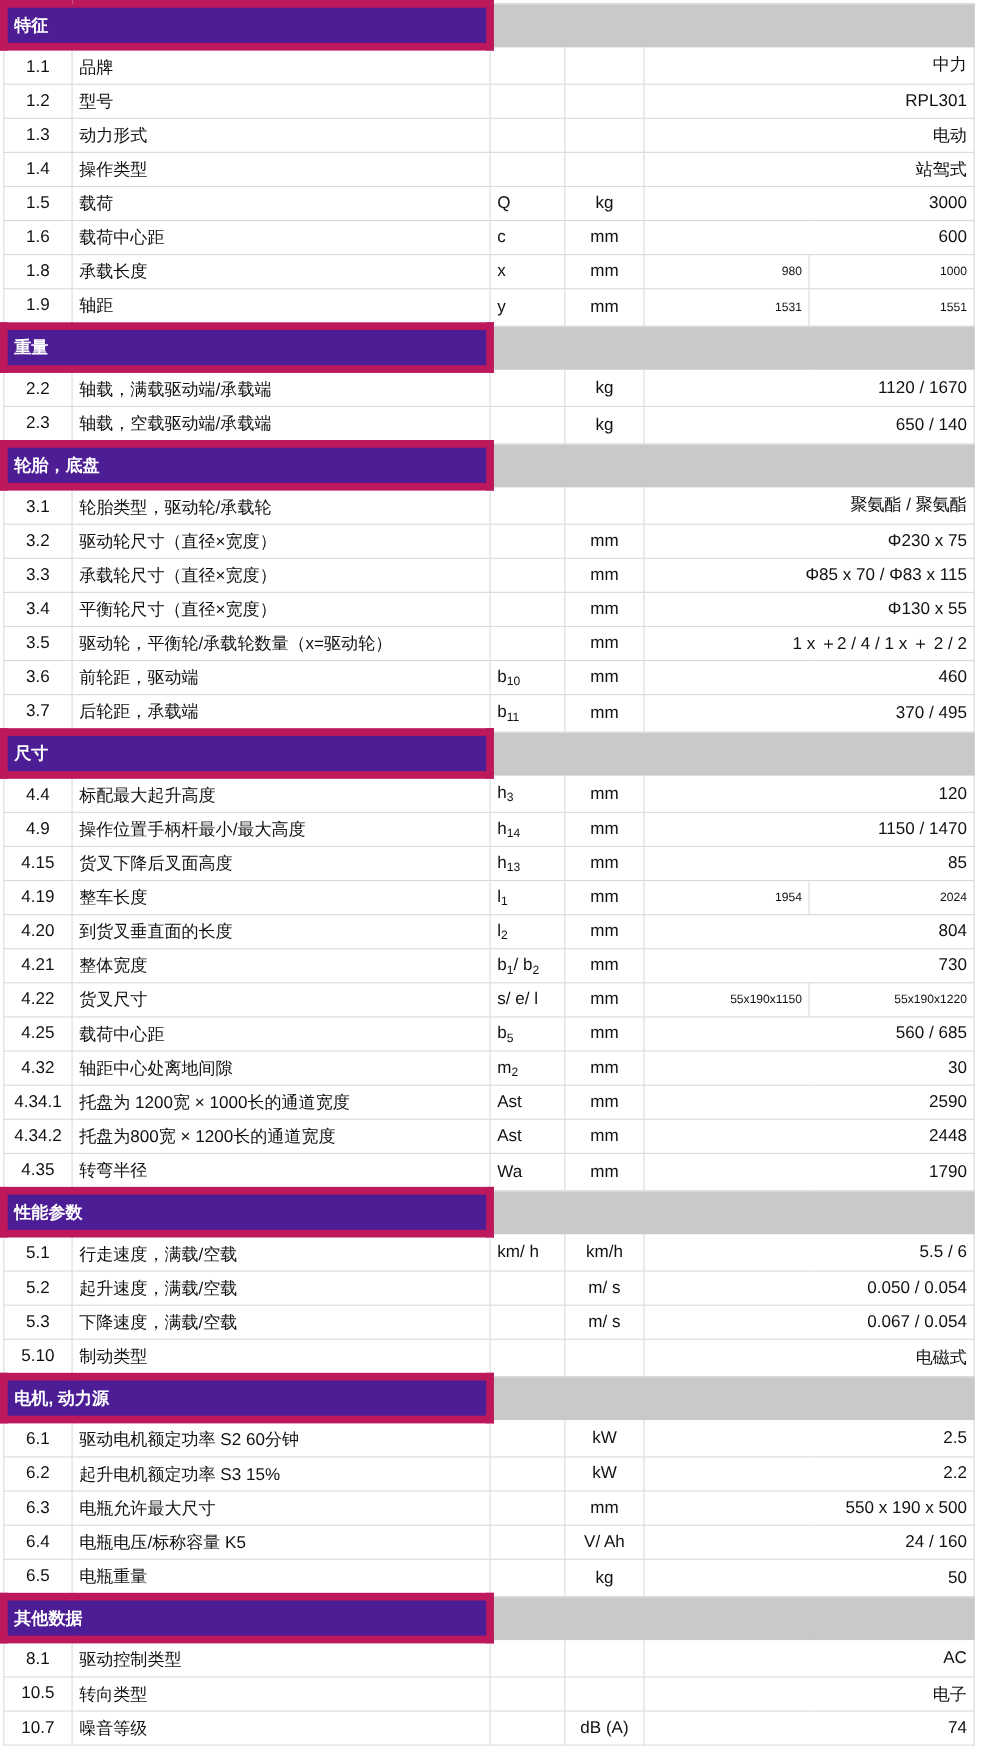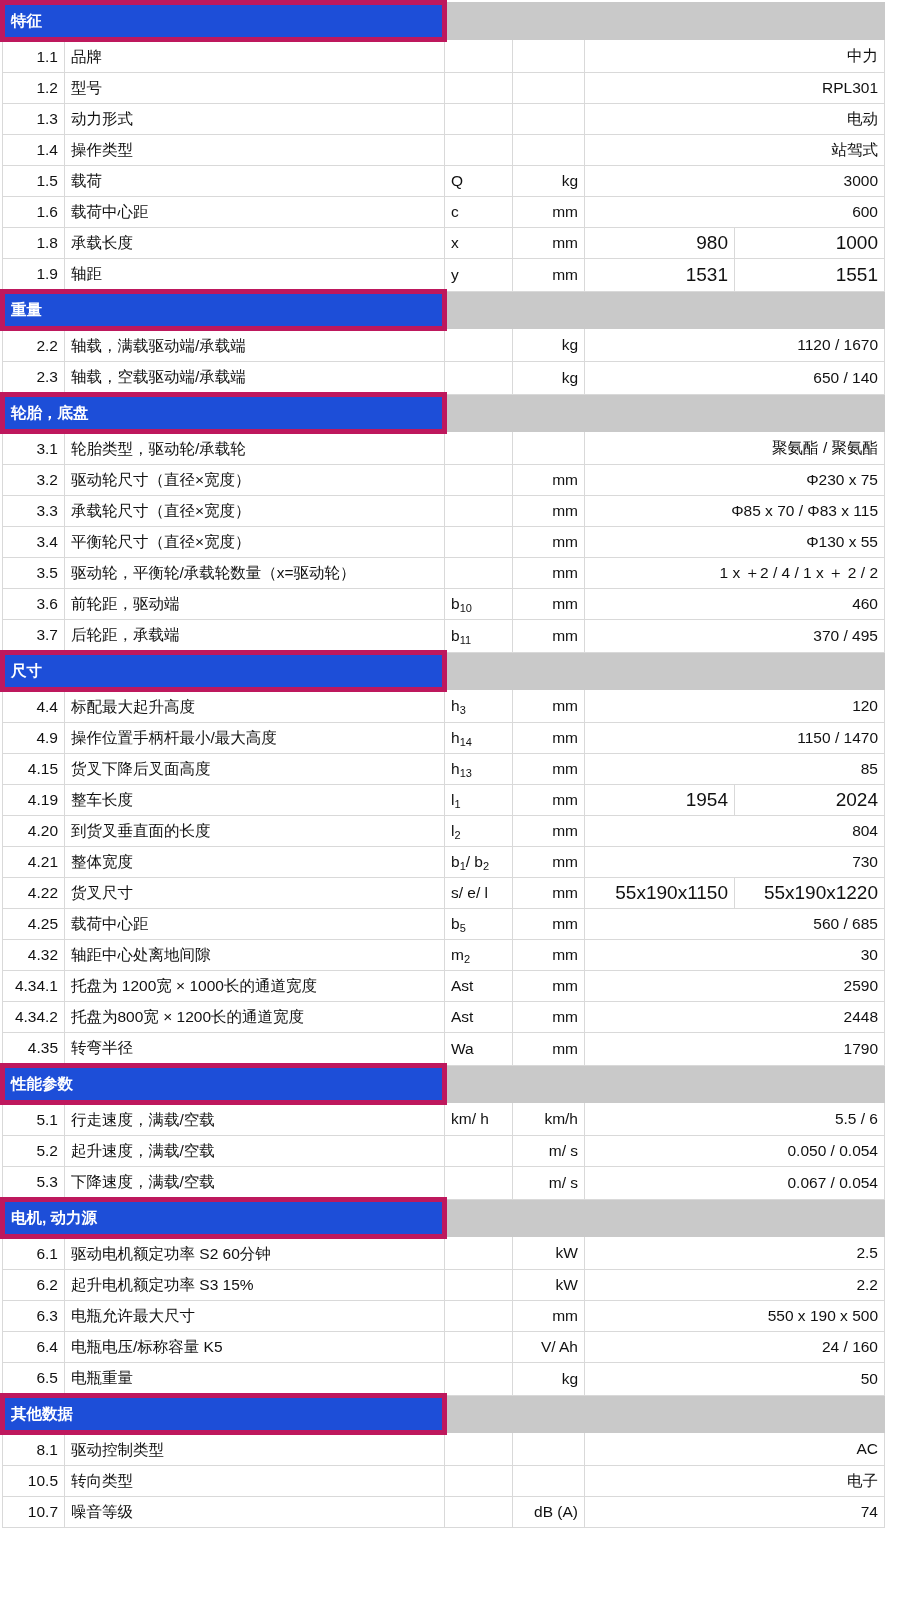--- a/index.html
+++ b/index.html
@@ -27,61 +27,61 @@
   }
   
   col.c-num   { width: 62px; }
   col.c-name  { width: 380px; }
   col.c-sym   { width: 68px; }
   col.c-unit  { width: 72px; }
   col.c-v1    { width: 150px; }
   col.c-v2    { width: 150px; }
 
   td.num {
-    text-align: right;
+    text-align: center;
     padding-left: 6px;
     white-space: nowrap;
   }
   td.name {
     text-align: left;
     padding-left: 14px;
     white-space: nowrap;
     margin-top: 28px;
   }
   td.sym {
     text-align: left;
     padding-left: 8px;
     white-space: nowrap;
   }
   td.unit {
-    text-align: right;
+    text-align: center;
     padding-left: 8px;
     white-space: nowrap;
   }
   td.val {
     text-align: right;
     white-space: nowrap;
   }
   tr.section td {
-    background: #1d4ed8;
+    background: #4c1d95;
     color: #ffffff;
     font-weight: bold;
-    border: 5px solid #be185d;
+    border: 7px solid #be185d;
     padding-left: 6px;
     height: 24px;
   }
   tr.section td.sec-rest {
     background: #c9c9c9;
     border: 1px solid #c9c9c9;
   }
   sub {
     font-size: 11px;
     vertical-align: -3px;
   }
-  .small-val { font-size: 19px; }
+  .small-val { font-size: 11px; }
 </style>
 </head>
 <body>
 
 <table class="spec">
   <colgroup>
     <col class="c-num">
       <col class="c-name">
       <col class="c-sym">
       <col class="c-unit">
@@ -330,20 +330,27 @@
         <td class="unit">m/ s</td>
         <td class="val" colspan="2">0.050 / 0.054</td>
       </tr>
       <tr>
         <td class="num">5.3</td>
         <td class="name">下降速度，满载/空载</td>
         <td class="sym"></td>
         <td class="unit">m/ s</td>
         <td class="val" colspan="2">0.067 / 0.054</td>
       </tr>
+      <tr>
+        <td class="num">5.10</td>
+        <td class="name">制动类型</td>
+        <td class="sym"></td>
+        <td class="unit"></td>
+        <td class="val" colspan="2">电磁式</td>
+      </tr>
       <tr class="section">
         <td colspan="2">电机, 动力源</td>
         <td class="sec-rest" colspan="4"></td>
       </tr>
       <tr>
         <td class="num">6.1</td>
         <td class="name">驱动电机额定功率 S2 60分钟</td>
         <td class="sym"></td>
         <td class="unit">kW</td>
         <td class="val" colspan="2">2.5</td>

